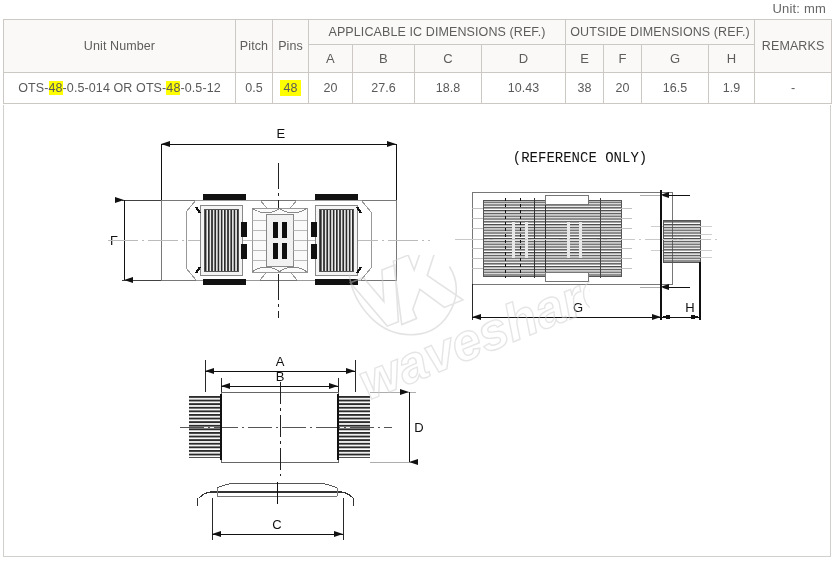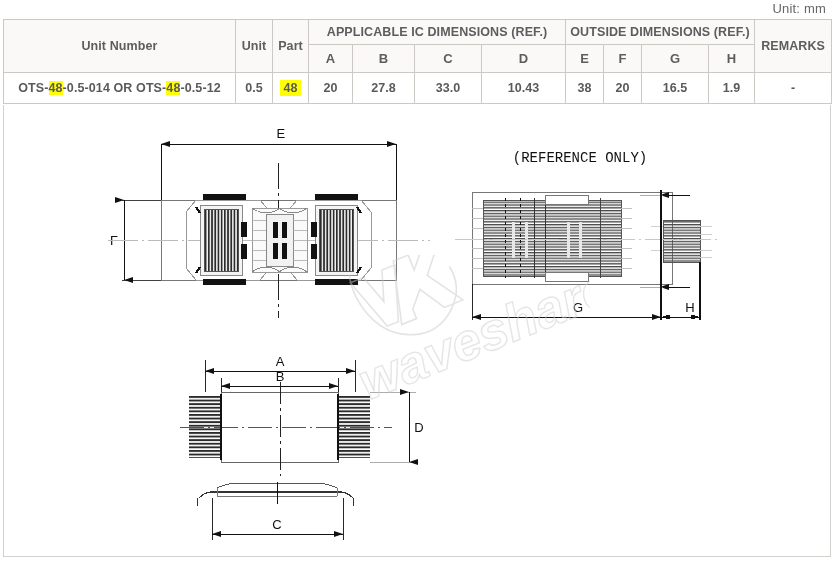--- a/index.html
+++ b/index.html
@@ -51,21 +51,21 @@
     font-size: 12.5px;
     color: #5a5a5a;
     background: #ffffff;
   }
   table.spec-table th,
   table.spec-table td {
     border: 1px solid #ccc9c4;
     text-align: center;
     vertical-align: middle;
     padding: 0;
-    font-weight: bold;
+    font-weight: normal;
     letter-spacing: 0.1px;
   }
   table.spec-table thead th {
     background: #faf9f7;
     color: #5d5d5d;
   }
   .hdr-tall { height: 51px; }
   .hdr-top  { height: 24px; }
   .hdr-sub  { height: 27px; font-size: 13px; }
   table.spec-table tbody td { height: 30px; background:#ffffff; }
@@ -135,22 +135,22 @@
         <col style="width:84px">
         <col style="width:38px">
         <col style="width:38px">
         <col style="width:67px">
         <col style="width:46px">
         <col style="width:77px">
       </colgroup>
       <thead>
         <tr>
           <th class="hdr-tall" rowspan="2">Unit Number</th>
-          <th class="hdr-tall" rowspan="2">Unit</th>
-          <th class="hdr-tall" rowspan="2">Part</th>
+          <th class="hdr-tall" rowspan="2">Pitch</th>
+          <th class="hdr-tall" rowspan="2">Pins</th>
           <th class="hdr-top" colspan="4">APPLICABLE IC DIMENSIONS (REF.)</th>
           <th class="hdr-top" colspan="4">OUTSIDE DIMENSIONS (REF.)</th>
           <th class="hdr-tall" rowspan="2">REMARKS</th>
         </tr>
         <tr>
           <th class="hdr-sub">A</th>
           <th class="hdr-sub">B</th>
           <th class="hdr-sub">C</th>
           <th class="hdr-sub">D</th>
           <th class="hdr-sub">E</th>
@@ -158,22 +158,22 @@
           <th class="hdr-sub">G</th>
           <th class="hdr-sub">H</th>
         </tr>
       </thead>
       <tbody>
         <tr>
           <td class="pn-cell"><span>OTS-</span><mark class="hl">48</mark><span>-0.5-014 OR OTS-</span><mark class="hl">48</mark><span>-0.5-12</span></td>
           <td>0.5</td>
           <td class="pins-val"><span class="pins-hl">48</span></td>
           <td>20</td>
-          <td>27.8</td>
-          <td>33.0</td>
+          <td>27.6</td>
+          <td>18.8</td>
           <td>10.43</td>
           <td>38</td>
           <td>20</td>
           <td>16.5</td>
           <td>1.9</td>
           <td>-</td>
         </tr>
       </tbody>
     </table>
   </div>

